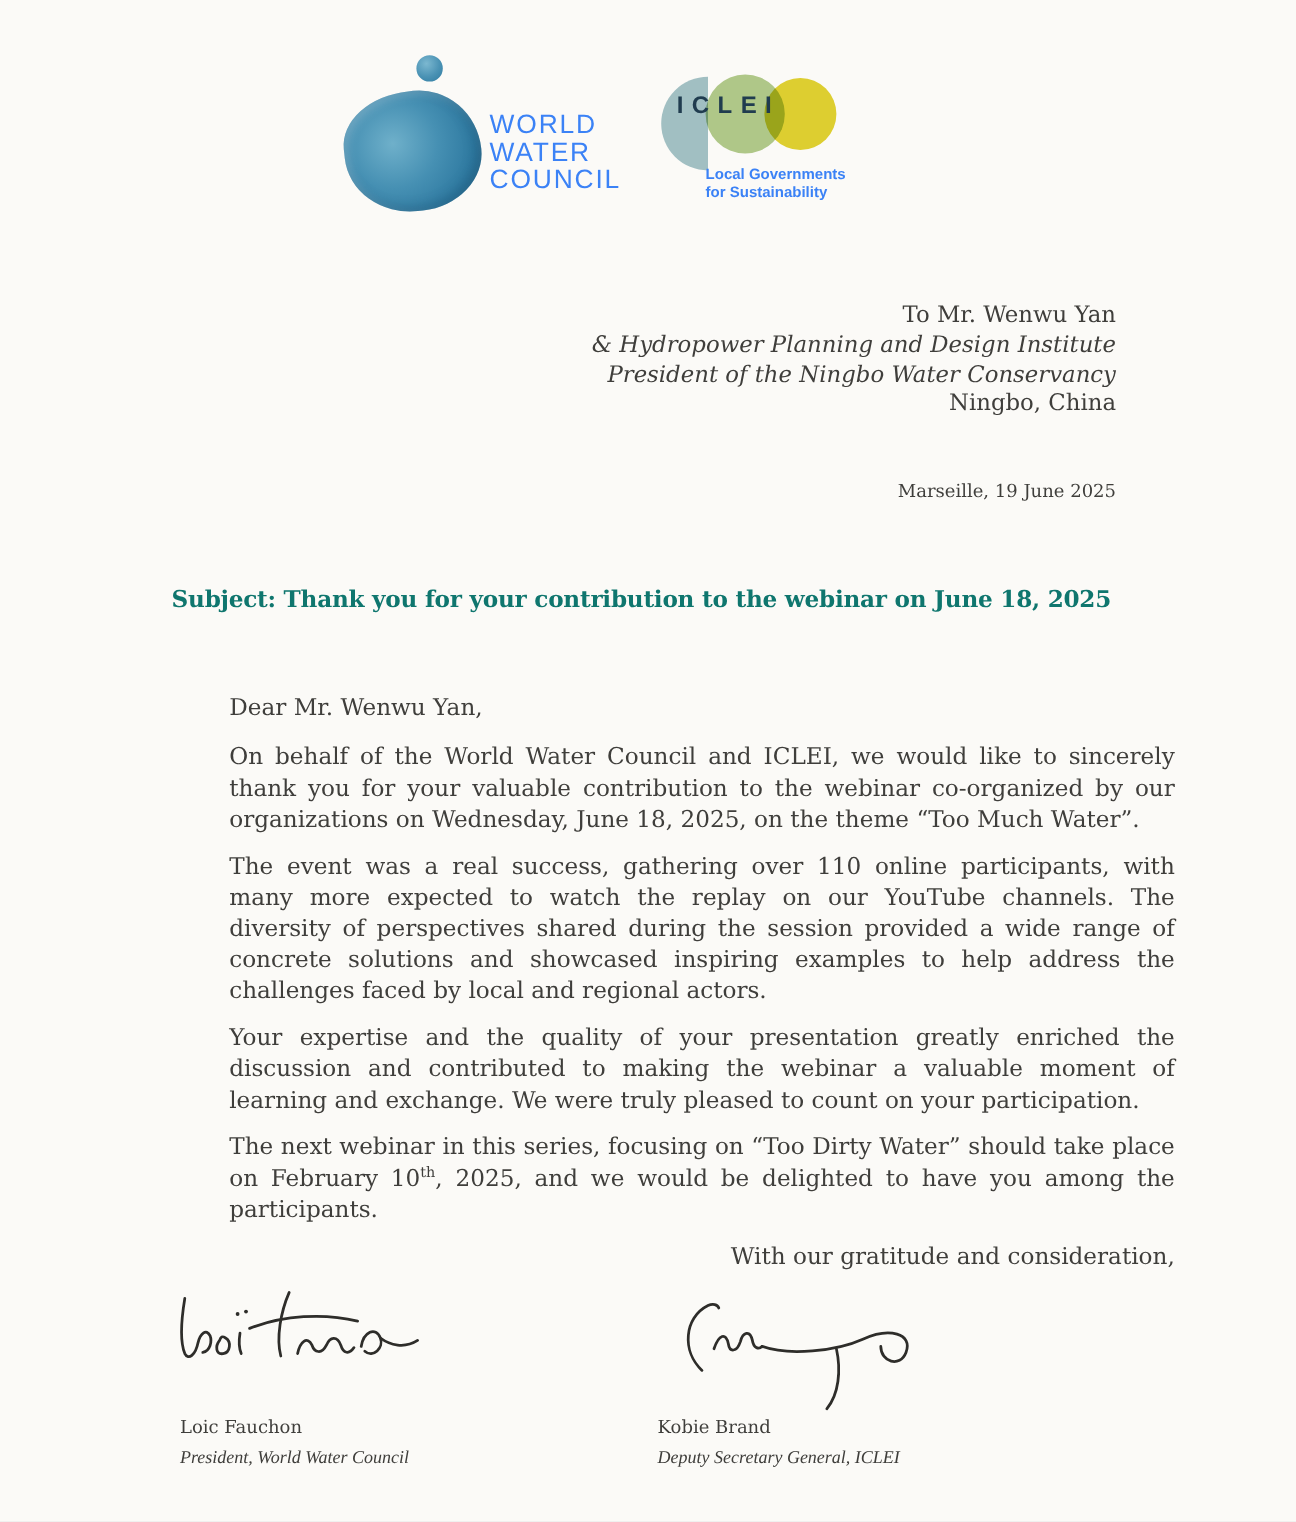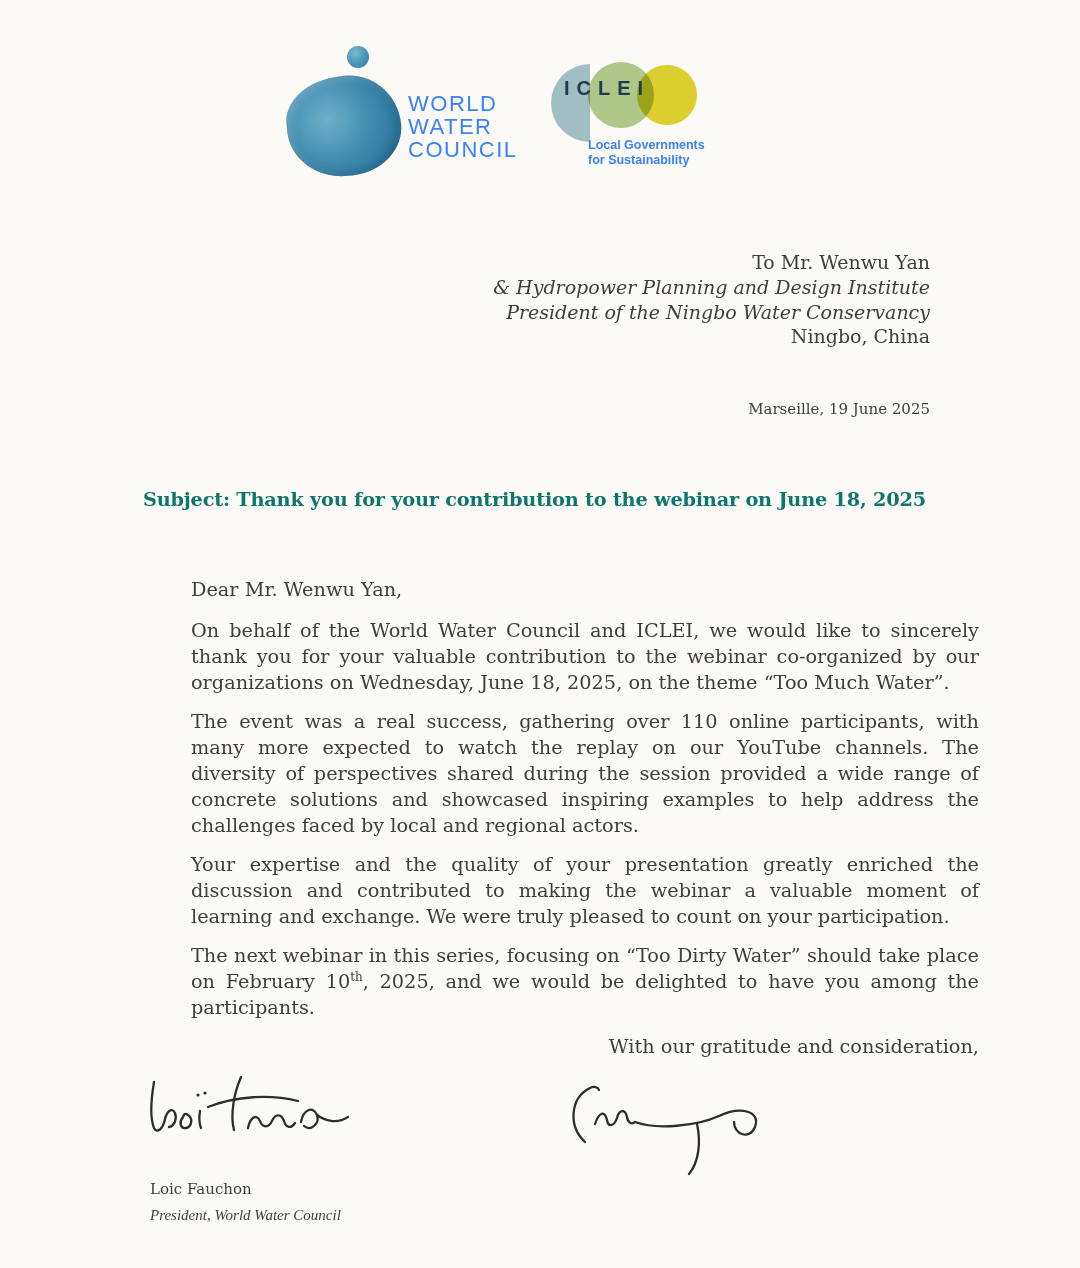--- a/index.html
+++ b/index.html
@@ -143,14 +143,18 @@
     <path class="sig-stroke" d="M40,60 C23,44 25,16 45,6 C49,4 53,5 54,8"></path>
     <path class="sig-stroke" d="M50,42 C54,30 60,28 62,38 C63,45 69,45 72,36 C74,28 80,26 82,35 C83,41 87,43 90,40"></path>
     <path class="sig-stroke" d="M90,40 C112,48 152,44 174,34 C196,24 216,29 210,45 C205,58 189,53 189,40"></path>
     <path class="sig-stroke" d="M152,42 C156,60 154,80 144,92"></path>
   </svg>
 
   <div class="sig-block sig-block-left">
     <div>Loic Fauchon</div>
     <div class="sig-title">President, World Water Council</div>
   </div>
+  <div class="sig-block sig-block-right">
+    <div>Kobie Brand</div>
+    <div class="sig-title">Deputy Secretary General, ICLEI</div>
+  </div>
 
 </div>
 
 </body></html>

